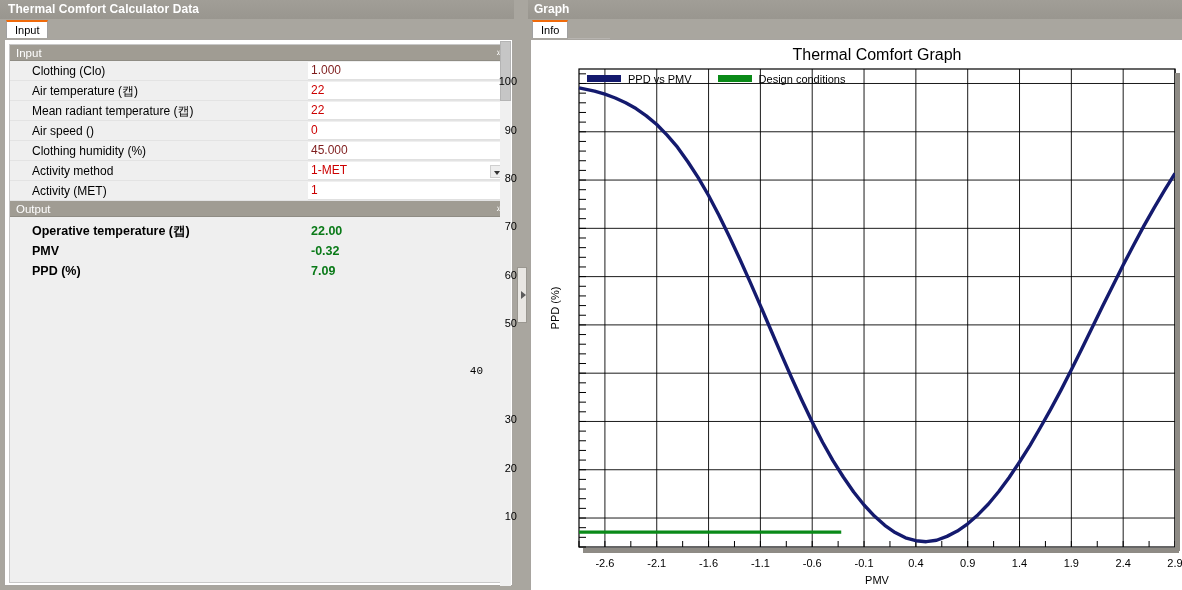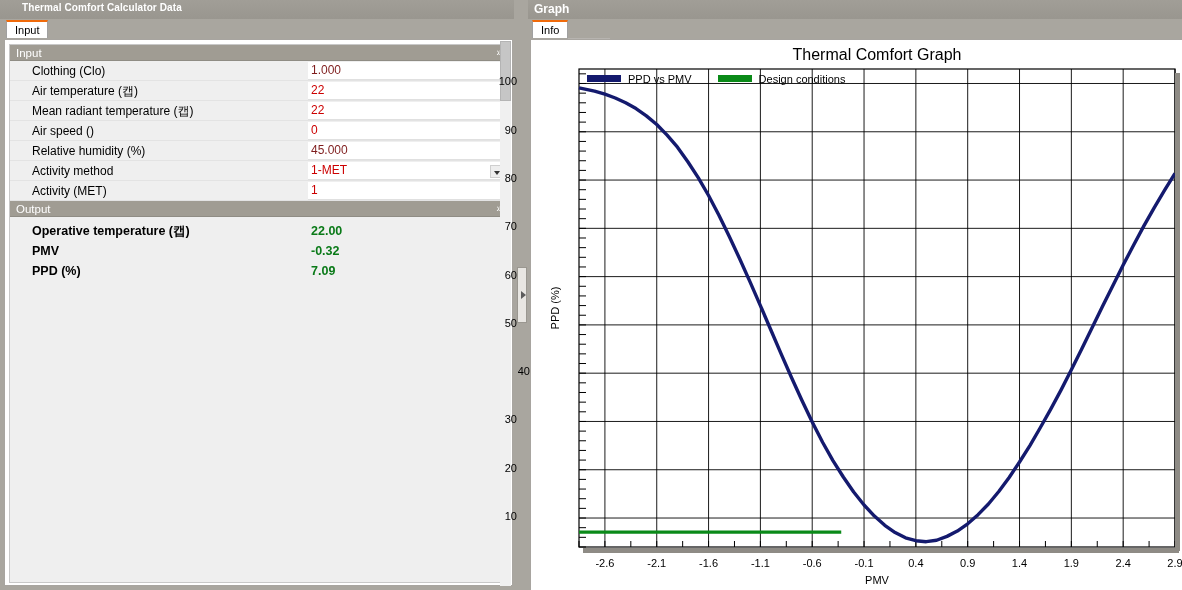--- a/index.html
+++ b/index.html
@@ -12,22 +12,22 @@
   }
   .app{position:relative;width:1182px;height:590px;}
 
   
   #left-panel{position:absolute;left:0;top:0;width:520px;height:590px;background:#a9a69f;}
   #left-titlebar{
     position:absolute;left:0;top:0;width:520px;height:19px;
     background:linear-gradient(#a19e97,#99968f);
   }
   #left-title-text{
-    position:absolute;left:22px;top:2px;
-    font-size:10px;font-weight:bold;color:#ffffff;
+    position:absolute;left:8px;top:2px;
+    font-size:12px;font-weight:bold;color:#ffffff;
     letter-spacing:0.1px;white-space:nowrap;
   }
   .tabstrip{position:absolute;height:19px;}
   .tab{
     position:relative;display:inline-block;height:18px;
     padding:0 8px;line-height:18px;font-size:11px;box-sizing:border-box;
     vertical-align:top;
   }
   .tab.active{
     background:#ffffff;color:#000;
@@ -209,21 +209,21 @@
           <span class="value val-red">22</span>
         </div>
 
         <div class="row">
           <span class="label">Air speed ()</span>
           <span class="field"></span>
           <span class="value val-red">0</span>
         </div>
 
         <div class="row">
-          <span class="label">Relative humidity (%)</span>
+          <span class="label">Clothing humidity (%)</span>
           <span class="field"></span>
           <span class="value val-black">45.000</span>
         </div>
 
         <div class="row">
           <span class="label">Activity method</span>
           <span class="field">
             <span class="combo-arrow"></span>
           </span>
           <span class="value val-red">1-MET</span>
@@ -281,21 +281,21 @@
 
     <div id="right-content">
       <div id="chart-area">
         <div id="chart-title" style="left: 48px; width: 596px;">Thermal Comfort Graph</div>
         <div id="ylabel" style="left: 18px; top: 308px;">PPD (%)</div>
         <div id="xlabel" style="left: 48px; width: 596px; top: 534px;">PMV</div>
         <div id="tick-layer">
             <div class="ytick-label" style="top: 470.03px; right: 609px;">10</div>
             <div class="ytick-label" style="top: 421.747px; right: 609px;">20</div>
             <div class="ytick-label" style="top: 373.465px; right: 609px;">30</div>
-            <div class="ytick-label" style="top: 325.182px; right: 596px;">40</div>
+            <div class="ytick-label" style="top: 325.182px; right: 643px; font-family: Liberation Mono, monospace;">40</div>
             <div class="ytick-label" style="top: 276.899px; right: 609px;">50</div>
             <div class="ytick-label" style="top: 228.616px; right: 609px;">60</div>
             <div class="ytick-label" style="top: 180.333px; right: 609px;">70</div>
             <div class="ytick-label" style="top: 132.051px; right: 609px; text-align: right;">80</div>
             <div class="ytick-label" style="top: 83.7677px; right: 609px;">90</div>
             <div class="ytick-label" style="top: 35.4848px; right: 609px;">100</div>
             <div class="xtick-label" style="left: 53.913px; top: 517px;">-2.6</div>
             <div class="xtick-label" style="left: 105.739px; top: 517px;">-2.1</div>
             <div class="xtick-label" style="left: 157.565px; top: 517px;">-1.6</div>
             <div class="xtick-label" style="left: 209.391px; top: 517px;">-1.1</div>

